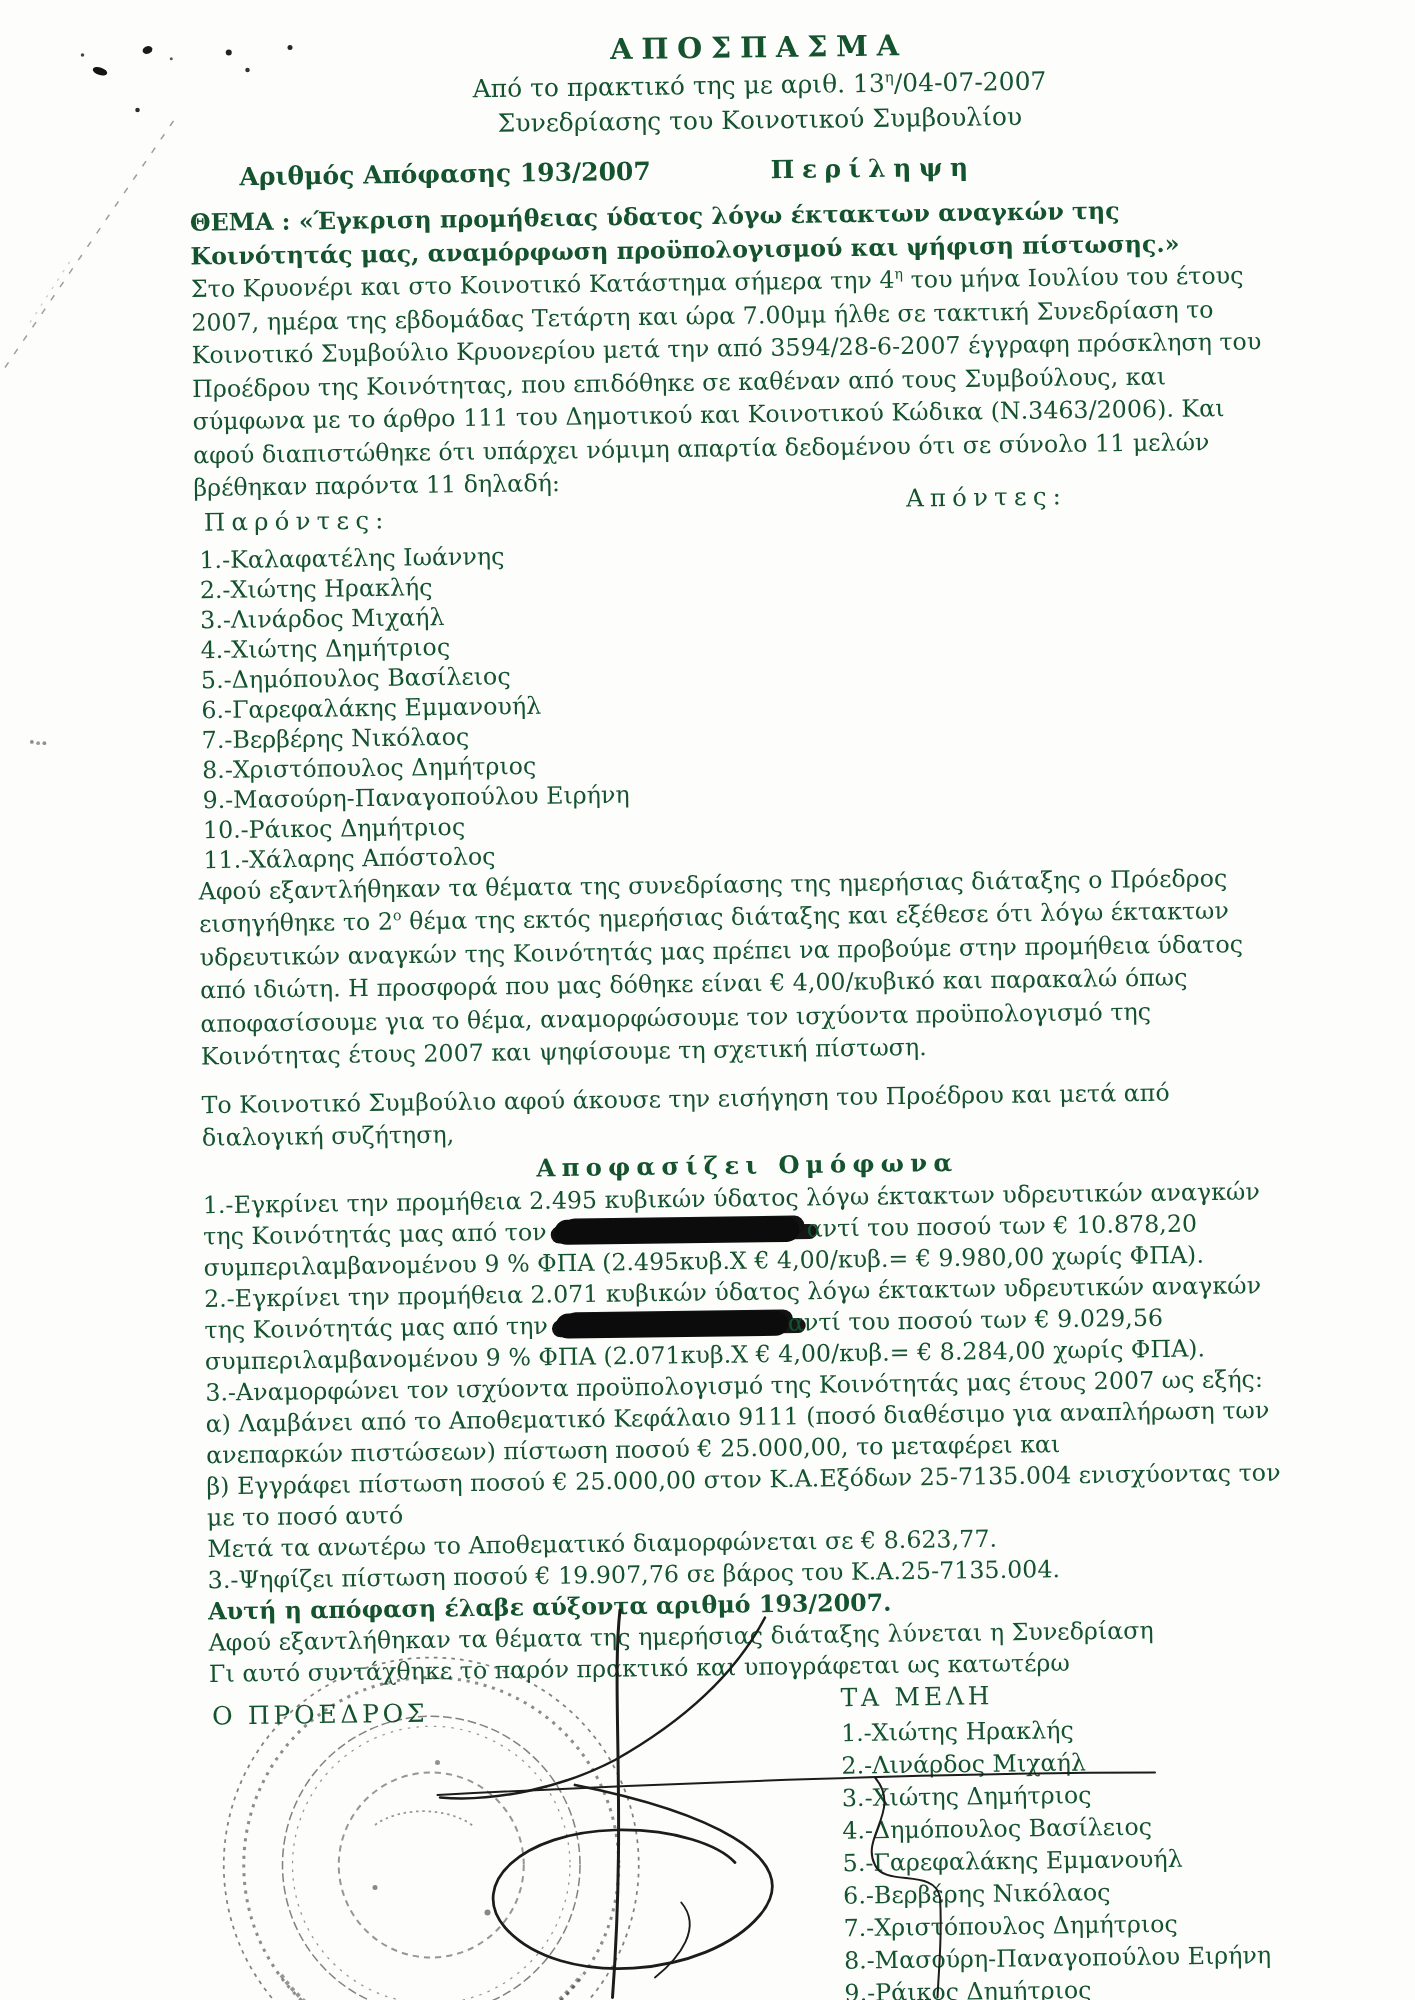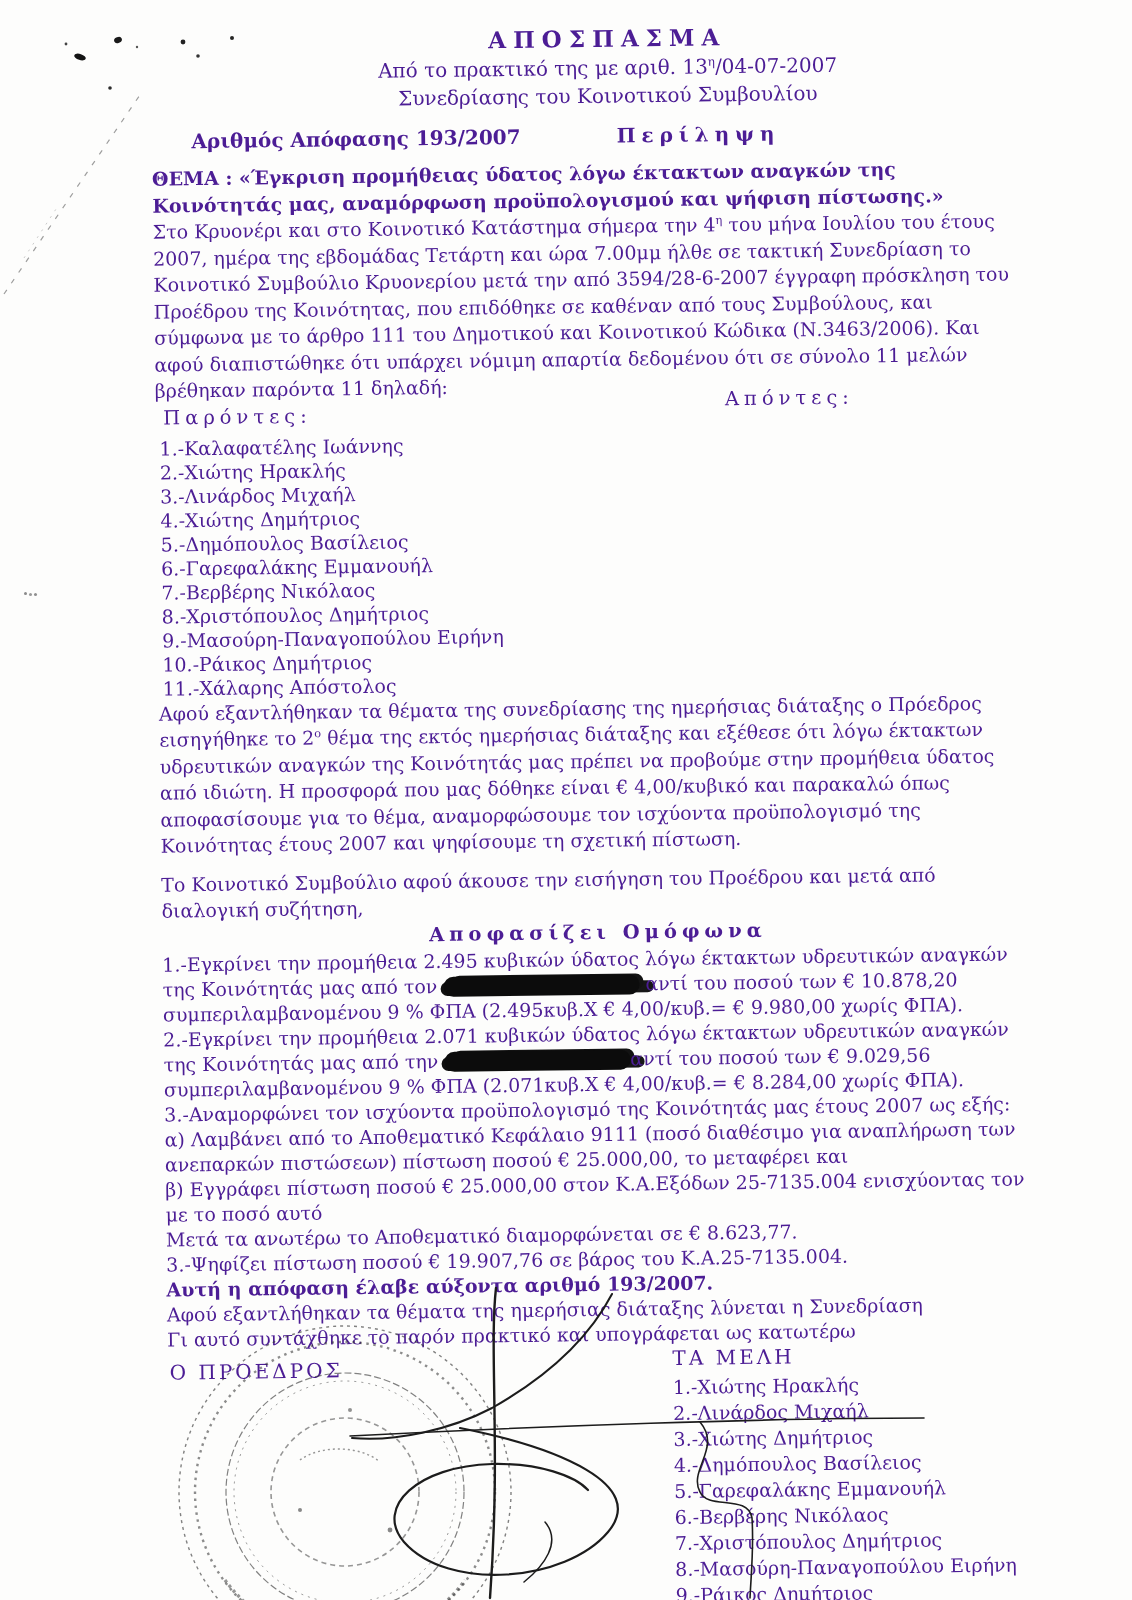--- a/index.html
+++ b/index.html
@@ -1,18 +1,18 @@
 <!DOCTYPE html>
 <html><head>
 <meta charset="utf-8">
 <style>
   html,body{margin:0;padding:0;background:#e8e8e8;}
   .page{
     width:1132px;height:1600px;background:#fefefdff;position:relative;overflow:hidden;
-    font-family:"DejaVu Serif","Liberation Serif",serif;color:#4c1d95;margin:0 auto;
+    font-family:"DejaVu Serif","Liberation Serif",serif;color:#14532d;margin:0 auto;
     background:#fdfdfc;
   }
   .content{
     position:absolute;left:150px;top:24px;width:872px;
     transform:rotate(-0.75deg);transform-origin:50% 0;
   }
   .doc-title{text-align:center;font-weight:bold;font-size:23px;letter-spacing:7px;margin-left:42px;line-height:30px;}
   .hline{text-align:center;font-size:20px;margin-left:42px;line-height:28px;}
   sup{font-size:0.6em;line-height:0;}
   .meta-row{display:flex;margin-top:14px;font-weight:bold;font-size:20px;align-items:baseline;}

